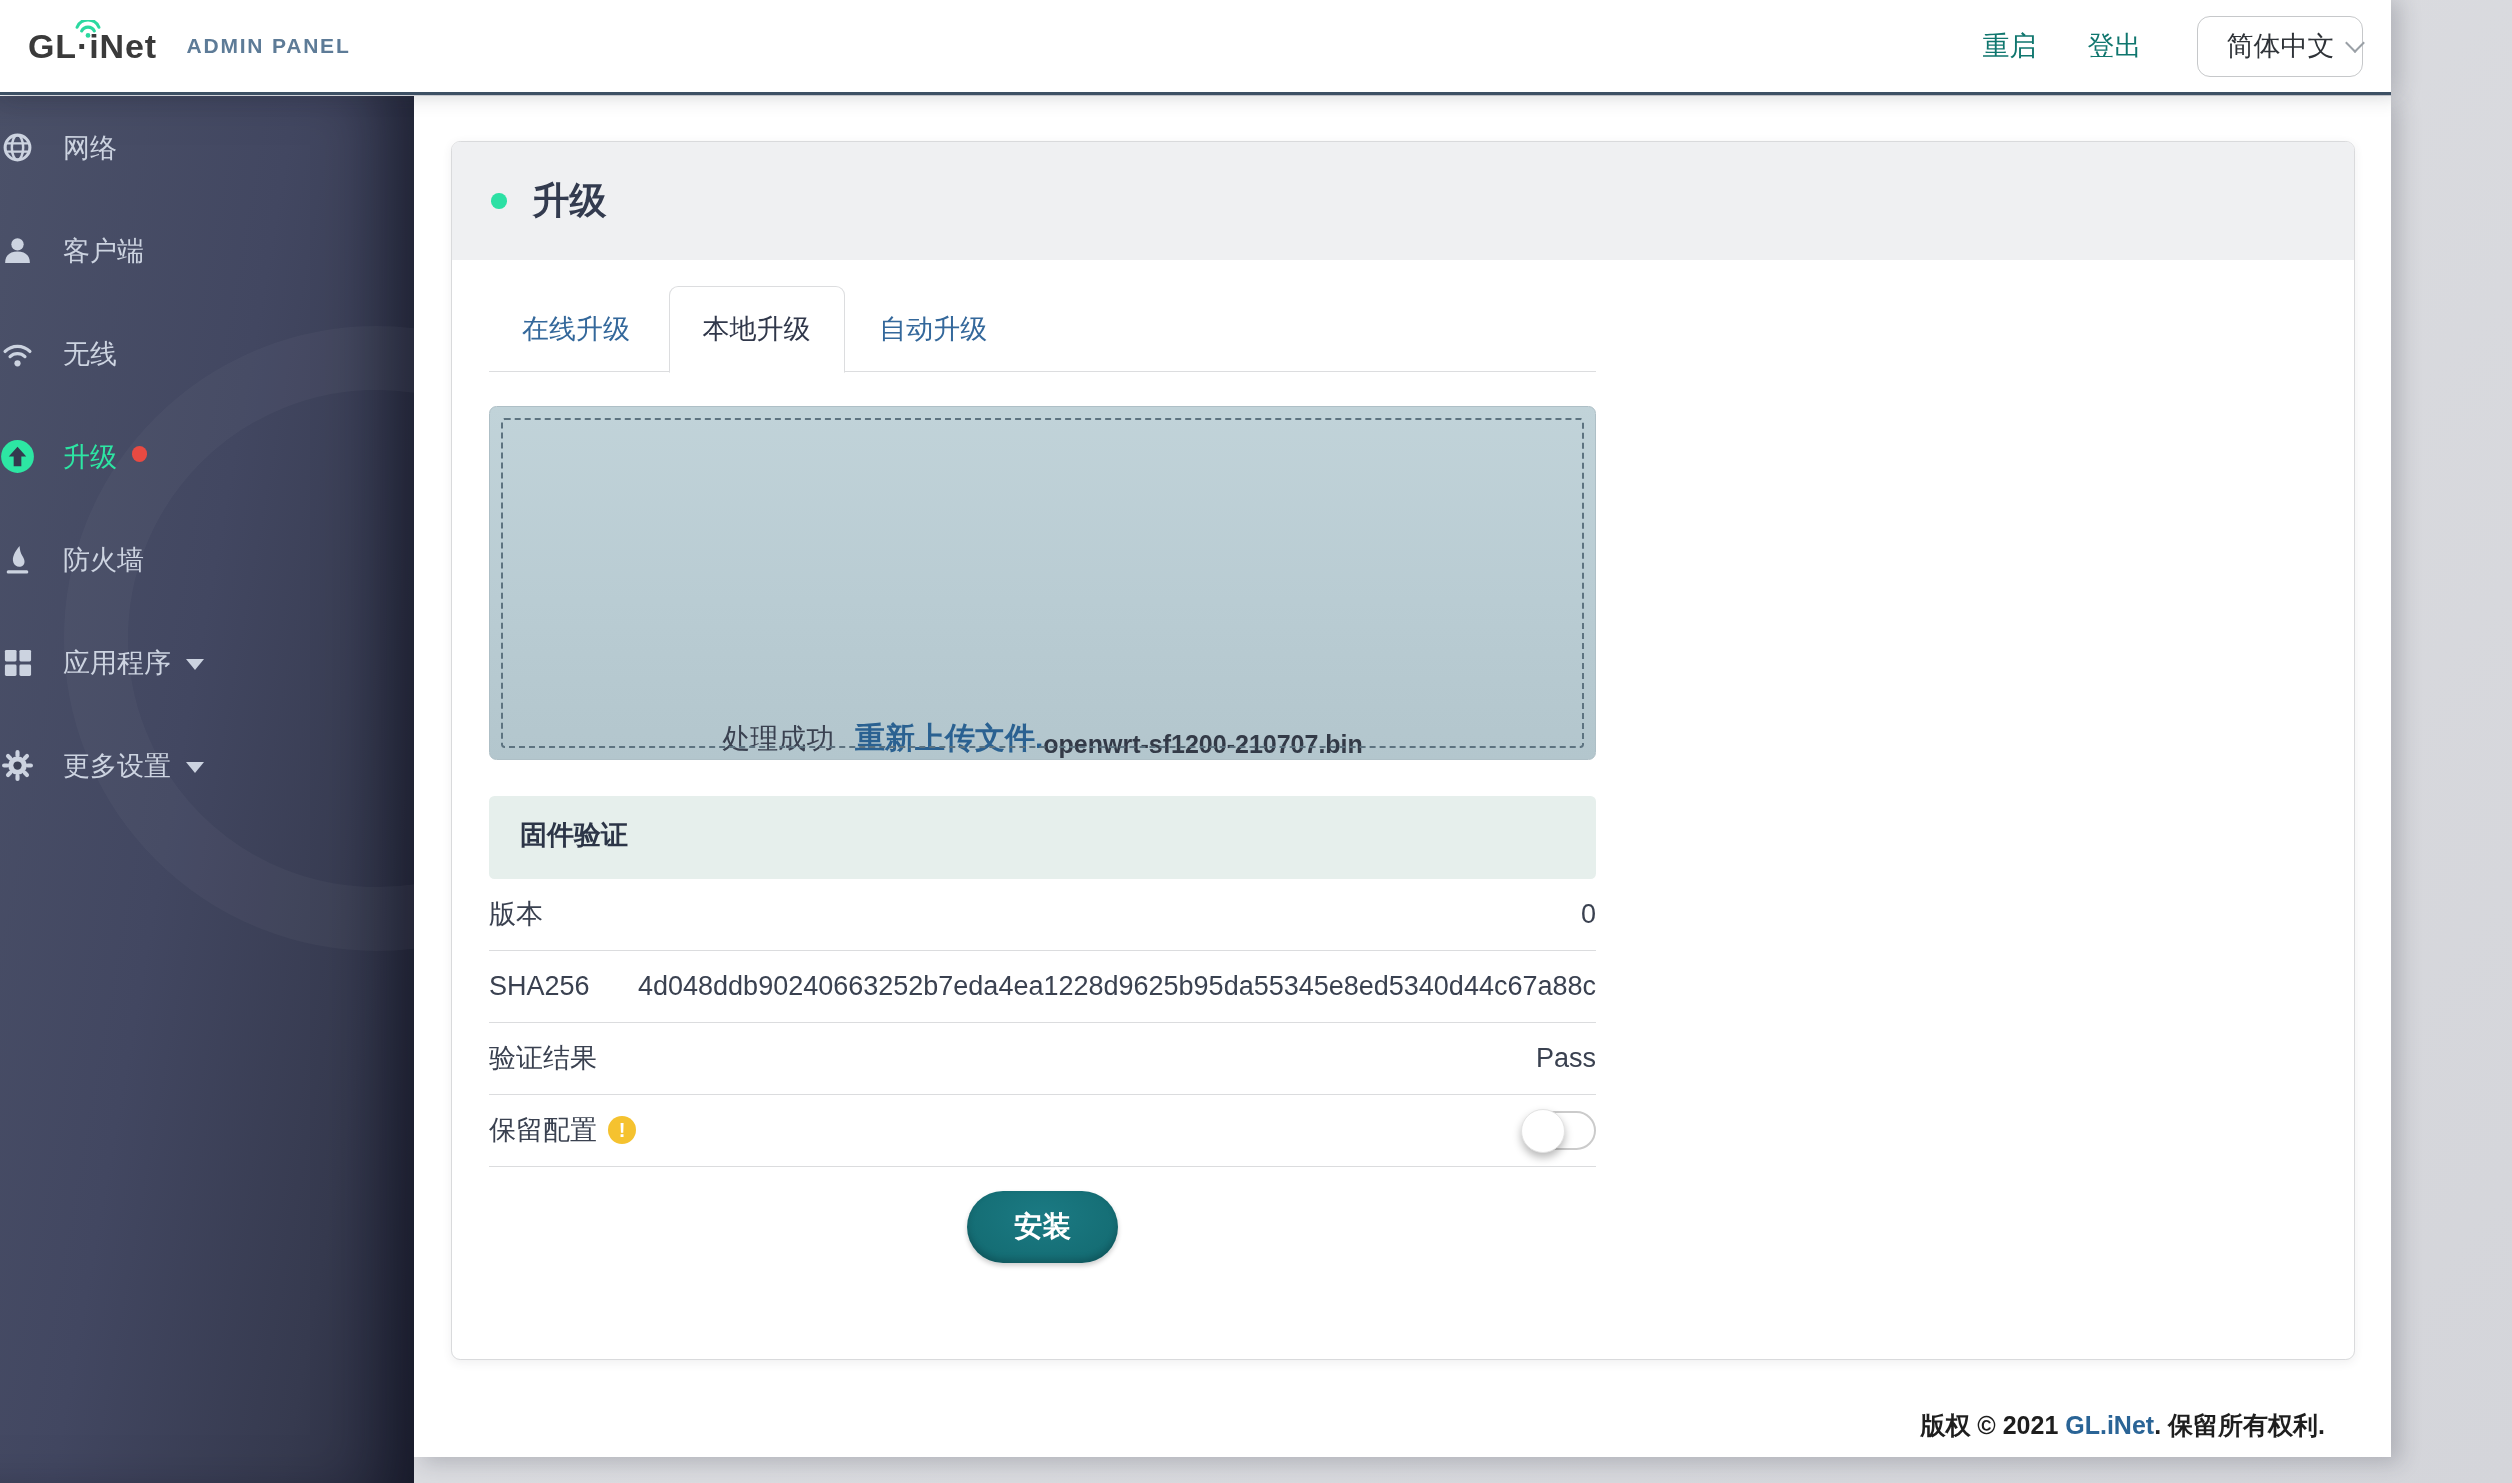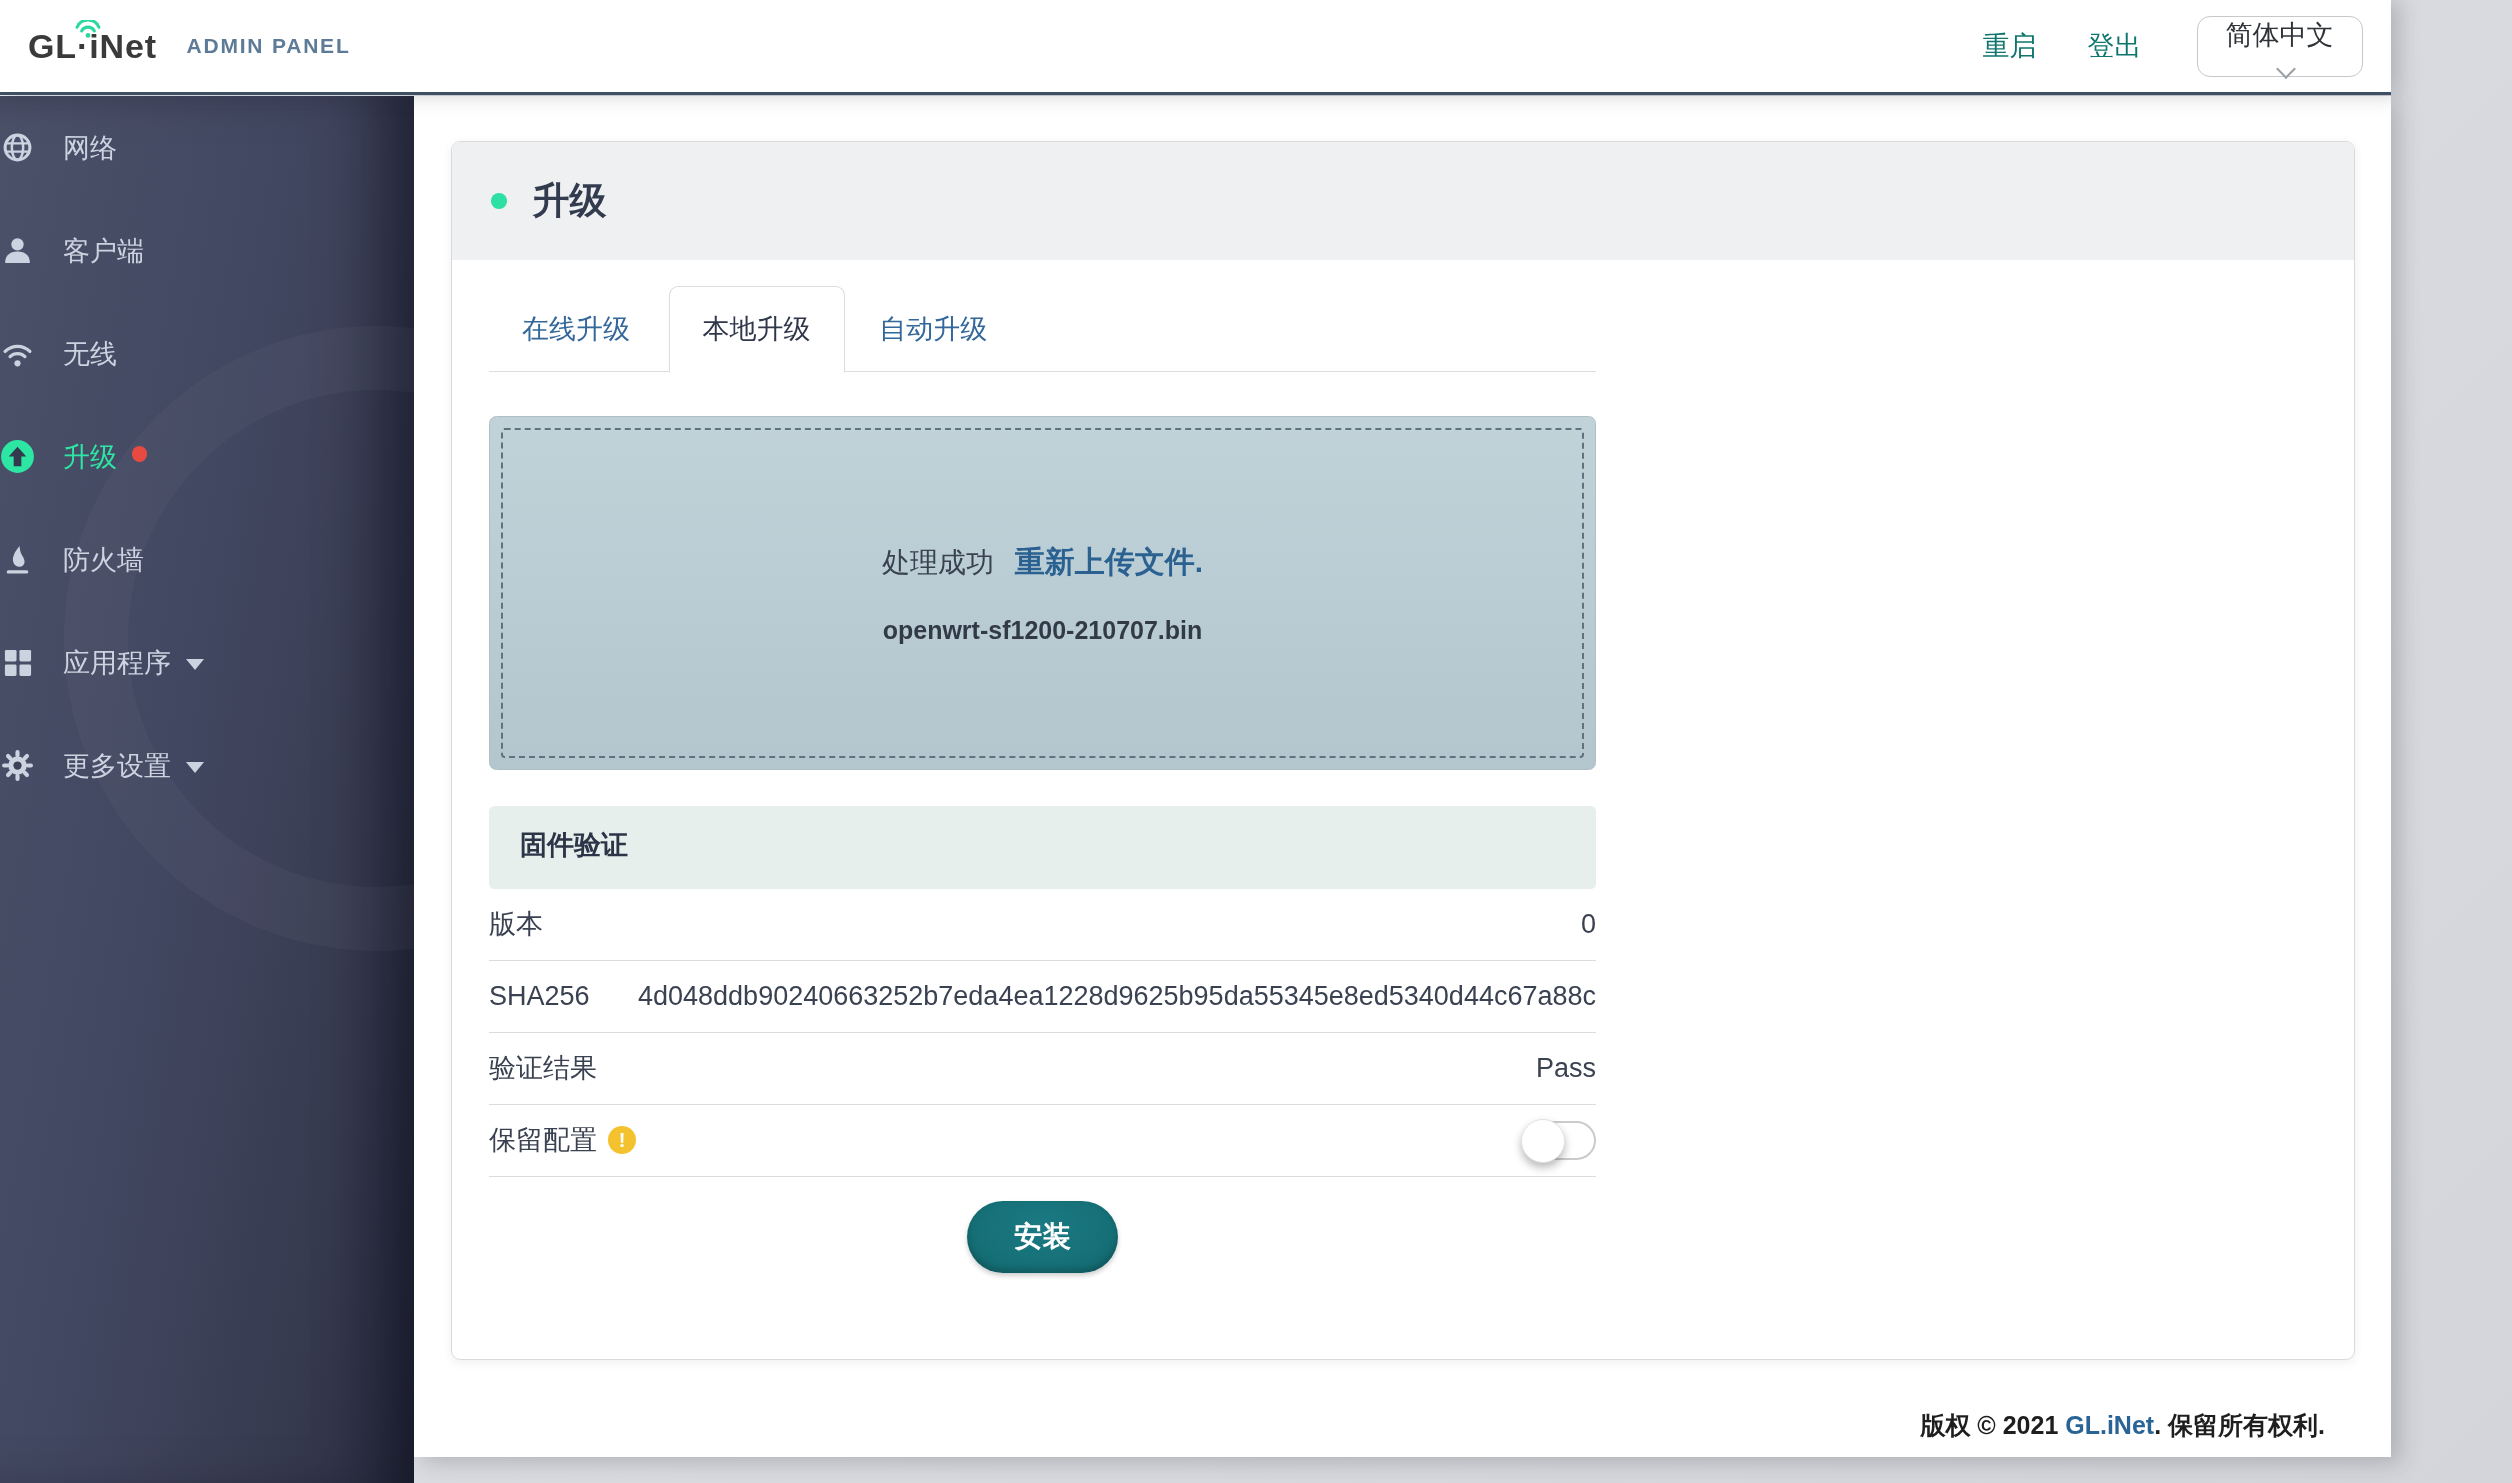--- a/index.html
+++ b/index.html
@@ -12,21 +12,21 @@
     border-bottom:3.7px solid #3d5064;display:flex;align-items:center;z-index:5;
     box-shadow:9.2px 0 20px rgba(40,45,60,.22);}
   .logo{position:relative;margin-left:28px;font-size:34px;font-weight:800;color:#3a3a3a;
     letter-spacing:0.9px;white-space:nowrap;}
   .logo-wifi{position:absolute;left:46px;top:-17.5px;}
   .panel-label{margin-left:29.4px;font-size:21px;font-weight:700;color:#5d7b97;letter-spacing:1.8px;}
   .header-right{margin-left:auto;display:flex;align-items:center;margin-right:28.5px;}
   .hdr-link{font-size:27px;color:#0f766e;cursor:pointer;}
   .hdr-link + .hdr-link{margin-left:51px;}
   .lang-select{margin-left:55px;width:164px;height:59px;border:1.8px solid #c6c8ca;border-radius:13px;
-    display:flex;align-items:center;justify-content:space-between;cursor:pointer;background:#fff;flex-direction:column;}
+    display:flex;align-items:center;justify-content:flex-end;cursor:pointer;background:#fff;}
   .lang-select span{font-size:27px;color:#2f3338;}
   .chev{width:12px;height:12px;border-right:2.8px solid #9aa0a6;border-bottom:2.8px solid #9aa0a6;
     transform:rotate(45deg);margin-left:13px;margin-top:-6.4px;}
 
   
   .sidebar{position:absolute;left:0;top:96px;width:414px;height:1388px;z-index:4;
     background:linear-gradient(100deg,#4b5169 0%,#424761 45%,#363a4f 80%,#2a2d40 100%);
     box-shadow:inset -55px 0 64px -28px rgba(5,8,20,.55);overflow:hidden;}
   .sidebar::after{content:"";position:absolute;left:64px;top:230px;width:497px;height:497px;
     border-radius:50%;border:64px solid rgba(255,255,255,.03);}
@@ -50,23 +50,23 @@
   .card-body{padding:26px 0 0 37px;}
   .col{width:1107px;}
 
   
   .tabs{display:flex;align-items:stretch;height:85px;border-bottom:1.8px solid #dcdddf;}
   .tab{display:flex;align-items:center;padding:0 33px;font-size:27px;color:#34689b;cursor:pointer;}
   .tab.active{border:1.8px solid #dcdddf;border-bottom:1.8px solid #ffffff;margin-bottom:-1.8px;
     border-radius:9.2px 9.2px 0 0;background:#fff;color:#30374a;margin-left:5.5px;margin-right:1.8px;}
 
   
-  .upload-box{position:relative;margin-top:44px;height:352px;border-radius:7.4px;
+  .upload-box{position:relative;margin-top:34px;height:352px;border-radius:7.4px;
     background:linear-gradient(180deg,#c1d3d9 0%,#b9ccd3 55%,#b3c6cd 100%);
-    border:0.9px solid #aebfc6;display:flex;flex-direction:column;align-items:center;justify-content:center;
+    border:0.9px solid #aebfc6;display:flex;flex-direction:row;align-items:flex-end;justify-content:center;
     cursor:pointer;}
   .upload-dash{position:absolute;inset:11px;border:2.8px dashed #5d7380;border-radius:3.7px;pointer-events:none;}
   .upload-line1{font-size:28px;color:#3a4150;}
   .upload-line1 .reupload{font-size:30px;font-weight:700;color:#2a6191;margin-left:13px;cursor:pointer;}
   .upload-filename{margin-top:33px;font-size:25px;font-weight:700;color:#333a47;}
 
   
   .fw-box{margin-top:36px;background:#e6efec;border-radius:5.5px;padding:24px 31px 14.7px 31px;box-sizing:border-box;}
   .fw-title{font-size:27px;font-weight:700;color:#2c3547;line-height:31px;margin-bottom:13px;}
   .fw-warning{font-size:27px;font-weight:700;color:#c66a22;line-height:36px;}

